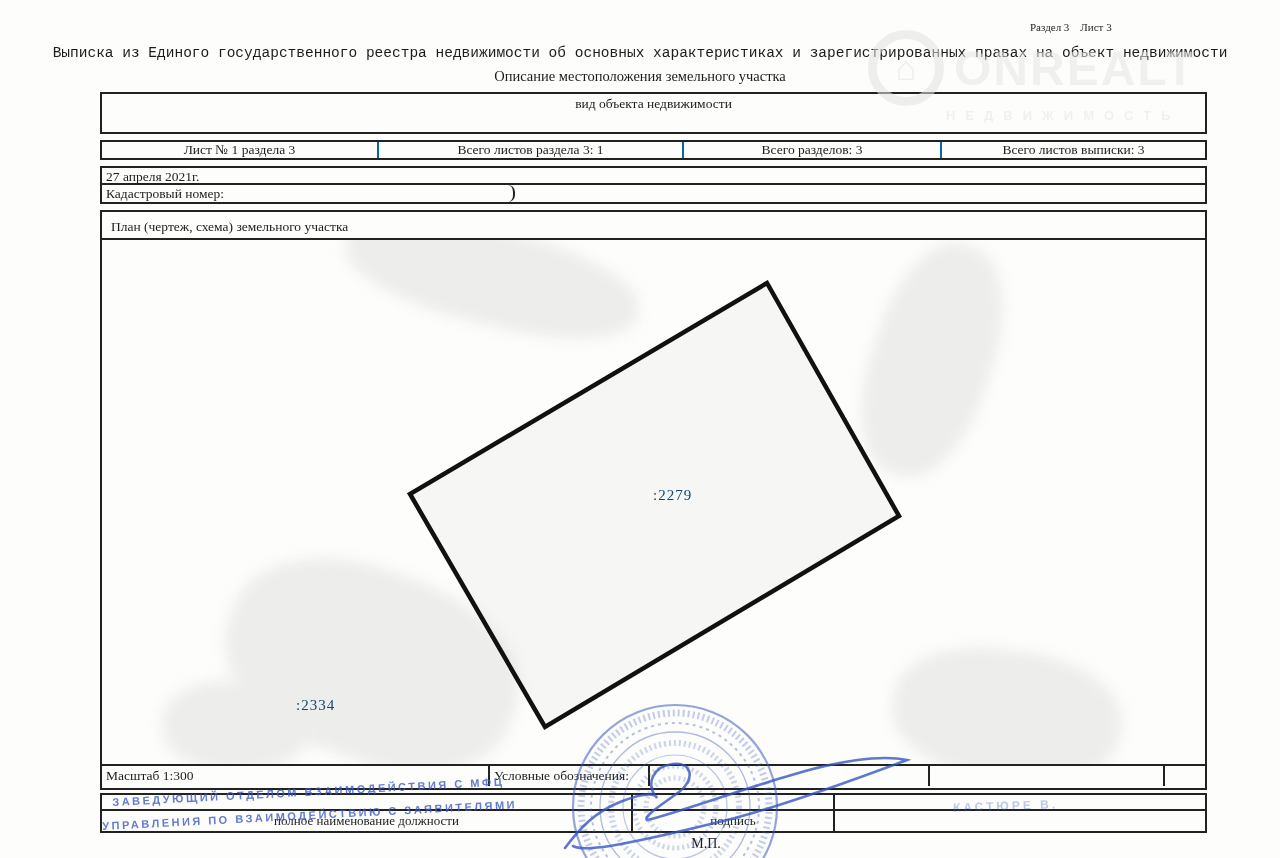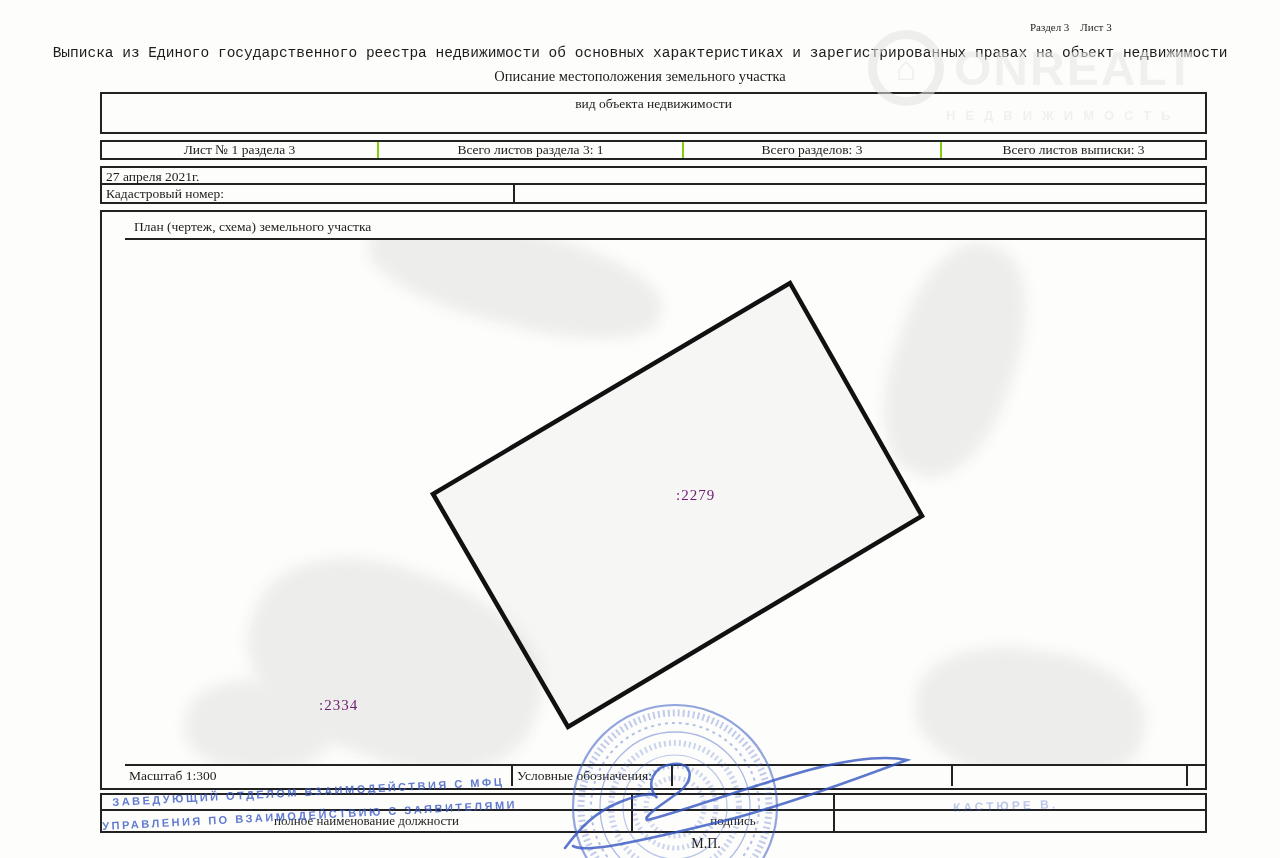--- a/index.html
+++ b/index.html
@@ -25,46 +25,46 @@
   .wm-sub{margin-top:2px;margin-left:78px;font-family:"Liberation Sans",sans-serif;
           font-size:13px;letter-spacing:10px;color:#e7e7e5;font-weight:bold;}
   
   .tbox{border:2px solid #222;box-sizing:border-box;background:transparent;z-index:3;}
   .trow{box-sizing:border-box;font-size:13.5px;}
   .center{text-align:center;}
   .obj-box{left:100px;top:92px;width:1107px;height:42px;}
   .obj-r1{height:19px;border-bottom:2px solid #222;line-height:19px;}
   .obj-r2{height:19px;line-height:19px;}
   .sheets-box{left:100px;top:140px;width:1107px;height:20px;display:flex;}
-  .sheets-box .cell{box-sizing:border-box;border-right:2px solid #84cc16;line-height:16px;
+  .sheets-box .cell{box-sizing:border-box;border-right:2px solid #0369a1;line-height:16px;
                     font-size:13.5px;text-align:center;}
   .sheets-box .cell:last-child{border-right:none;flex:1;}
   .info-box{left:100px;top:166px;width:1107px;height:38px;}
   .info-r1{height:17px;border-bottom:2px solid #222;line-height:17px;padding-left:4px;}
   .info-r2{height:17px;display:flex;}
   .info-r2 .c1{width:413px;box-sizing:border-box;border-right:2px solid #222;
-               padding-left:4px;line-height:17px;}
+               padding-left:4px;line-height:17px;border-radius:7px;}
   .info-r2 .c2{flex:1;padding-left:5px;line-height:17px;}
-  .plan-box{left:100px;top:210px;width:1107px;height:580px;padding-left:23px;}
+  .plan-box{left:100px;top:210px;width:1107px;height:580px;}
   .plan-header{height:28px;border-bottom:2px solid #222;line-height:30px;padding-left:9px;
                font-size:13.5px;box-sizing:border-box;}
   .plan-area{position:relative;height:524px;overflow:hidden;}
   .scale-row{height:22px;border-top:2px solid #222;display:flex;box-sizing:border-box;}
   .scale-row .cell{box-sizing:border-box;border-right:2px solid #222;line-height:19px;
                    font-size:13.5px;padding-left:4px;}
   .scale-row .cell:last-child{border-right:none;}
   .sig-box{left:100px;top:793px;width:1107px;height:40px;display:grid;
            grid-template-columns:531px 202px auto;grid-template-rows:16px 20px;}
   .sig-box .c{box-sizing:border-box;}
   .sig-box .br{border-right:2px solid #222;}
   .sig-box .bb{border-bottom:2px solid #222;}
   .sig-box .cap{font-size:13px;text-align:center;line-height:20px;}
   .seal-mark{left:656px;top:836px;width:100px;text-align:center;font-size:14px;z-index:3;}
   
-  .parcel-label{position:absolute;font-size:15px;letter-spacing:1px;color:#701a75;z-index:3;}
+  .parcel-label{position:absolute;font-size:15px;letter-spacing:1px;color:#0c4a6e;z-index:3;}
   .artifact{position:absolute;background:#ededeb;filter:blur(7px);z-index:1;}
   .plan-svg{position:absolute;left:0;top:0;z-index:2;}
   
   .ink{z-index:7;pointer-events:none;}
   .stamp-line{font-family:"Liberation Sans",sans-serif;font-size:11px;font-weight:bold;
               letter-spacing:2.5px;color:#3b5bc4;white-space:nowrap;opacity:.8;
               transform:rotate(-3deg);transform-origin:left top;}
   .stamp-name{font-family:"Liberation Sans",sans-serif;font-size:12px;font-weight:bold;
               letter-spacing:3px;color:#3b5bc4;white-space:nowrap;opacity:.33;
               transform:rotate(-2deg);}

